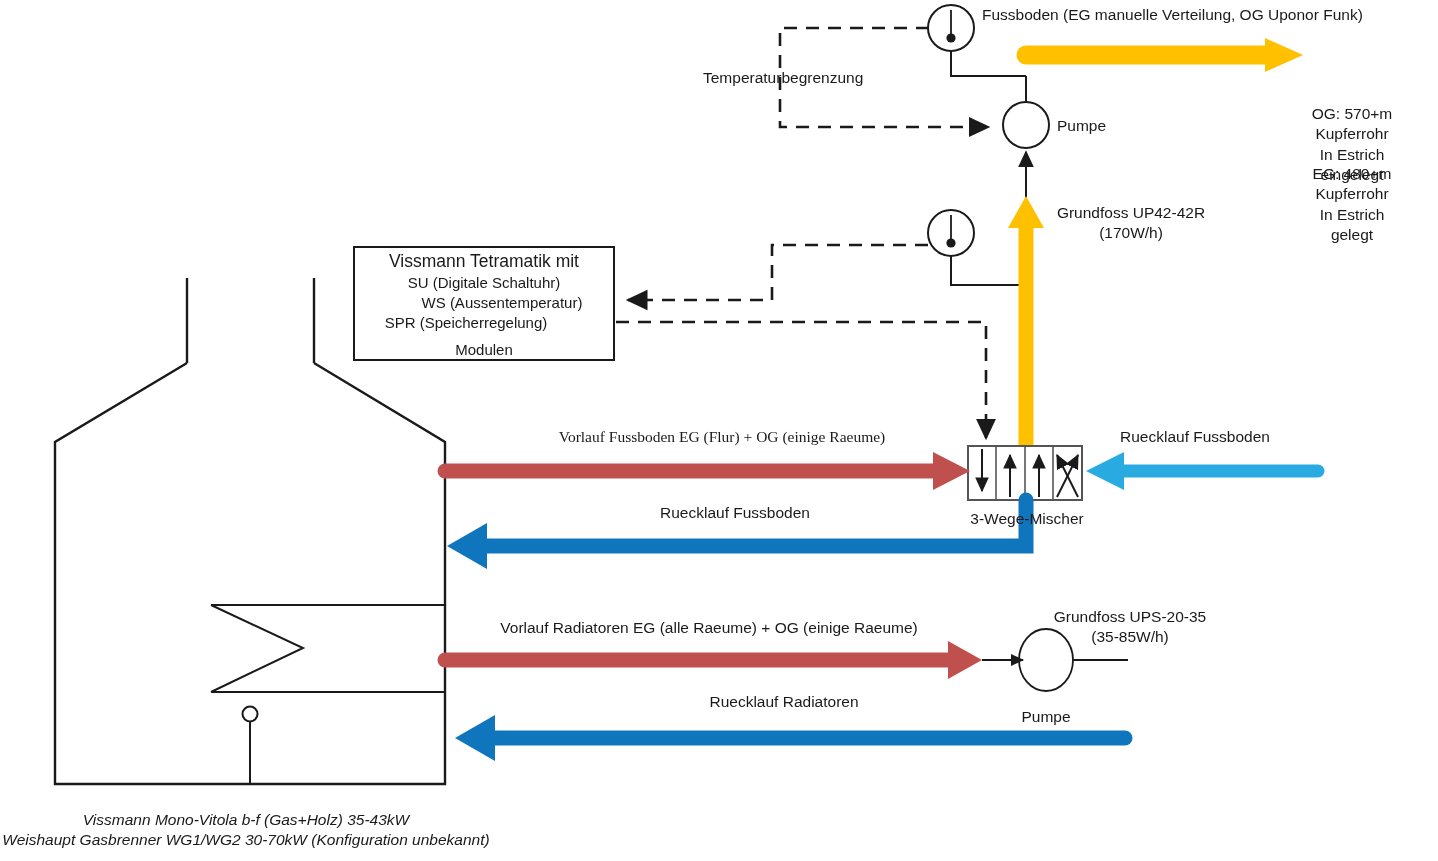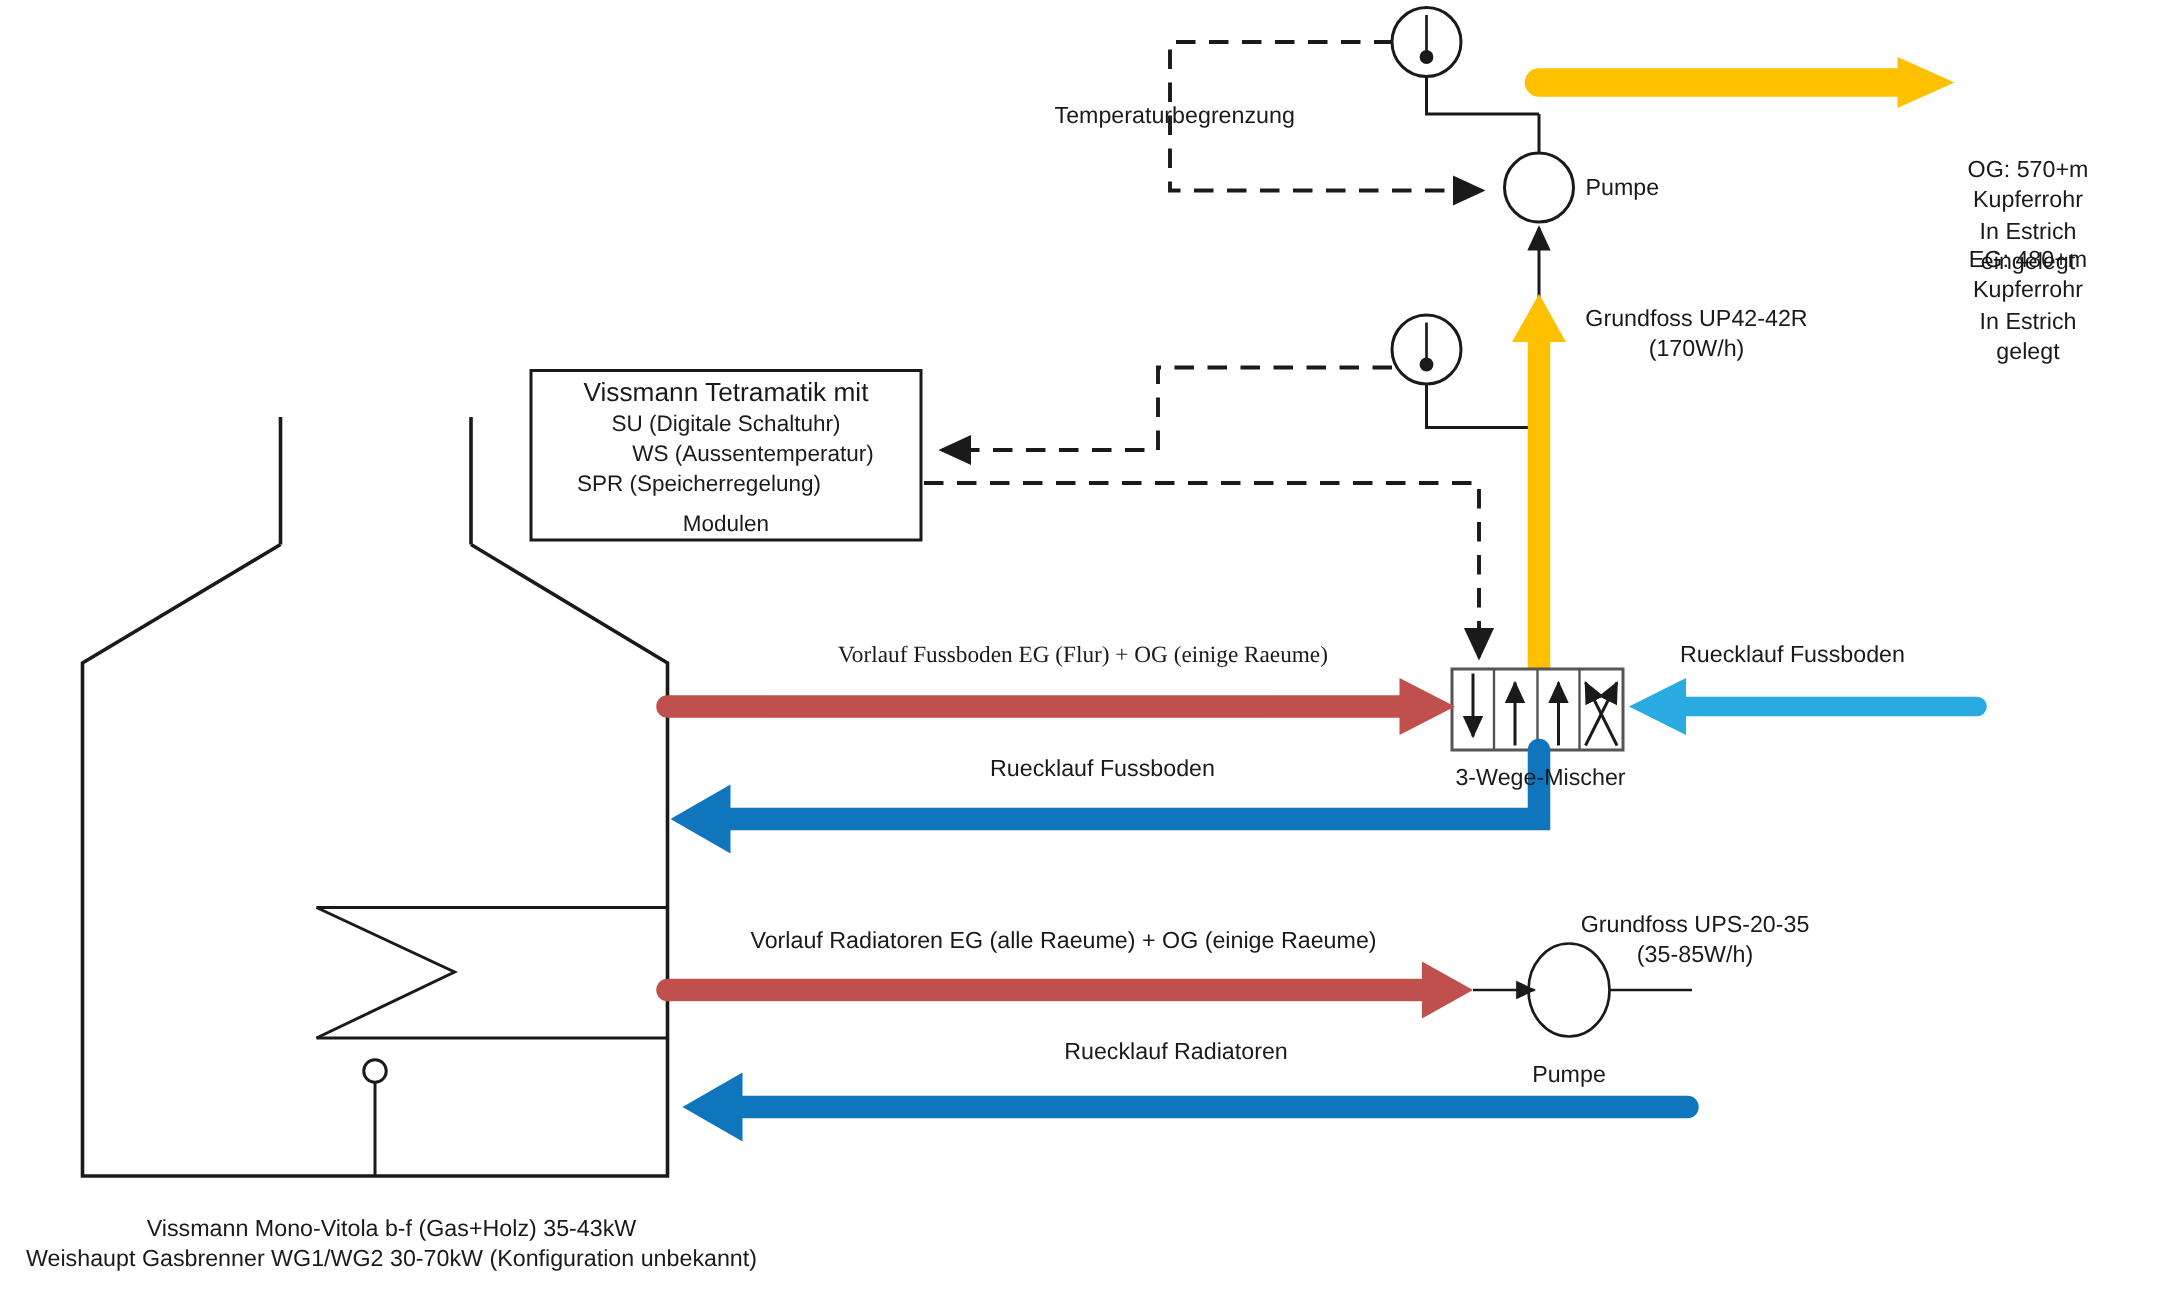--- a/index.html
+++ b/index.html
@@ -168,20 +168,21 @@
       <ellipse cx="1046" cy="660" rx="27" ry="31" stroke="#1a1a1a" stroke-width="1.8" fill="none"></ellipse>
       <path d="M1073,660 L1128,660" stroke="#1a1a1a" stroke-width="1.8" fill="none"></path>
     </g>
 
     <g>
       <path d="M1125,738 L495,738" stroke="#0F75BC" stroke-width="15" stroke-linecap="round" fill="none"></path>
       <path d="M495,715 L455,738 L495,761 z" fill="#0F75BC"></path>
     </g>
   </svg>
 
+  <div class="lbl" style="left:982px; top:5px;">Fussboden (EG manuelle Verteilung, OG Uponor Funk)</div>
 
   <div class="lbl" style="left:703px; top:68px;">Temperaturbegrenzung</div>
 
   <div class="lbl" style="left:1057px; top:116px;">Pumpe</div>
 
   <div class="lbl multi ctr" style="left:1131px; top:157px;margin-top:46px;">Grundfoss UP42-42R
 (170W/h)</div>
 
   <div class="lbl multi ctr" style="left:1352px; top:104px; text-align:center;">OG: 570+m Kupferrohr
 In Estrich eingelegt</div>
@@ -205,16 +206,16 @@
 
   <div class="lbl ctr" style="left:709px; top:618px;">Vorlauf Radiatoren EG (alle Raeume) + OG (einige Raeume)</div>
 
   <div class="lbl ctr" style="left:784px; top:692px;">Ruecklauf Radiatoren</div>
 
   <div class="lbl ctr" style="left:1046px; top:707px;">Pumpe</div>
 
   <div class="lbl multi ctr" style="left:1130px; top:607px;">Grundfoss UPS-20-35
 (35-85W/h)</div>
 
-  <div class="lbl multi ctr" style="left:261px; top:810px;">Vissmann Mono-Vitola b-f (Gas+Holz) 35-43kW
+  <div class="lbl multi ctr" style="left:246px; top:810px;font-style:italic;">Vissmann Mono-Vitola b-f (Gas+Holz) 35-43kW
 Weishaupt Gasbrenner WG1/WG2 30-70kW (Konfiguration unbekannt)</div>
 
 </div>
 
 </body></html>

